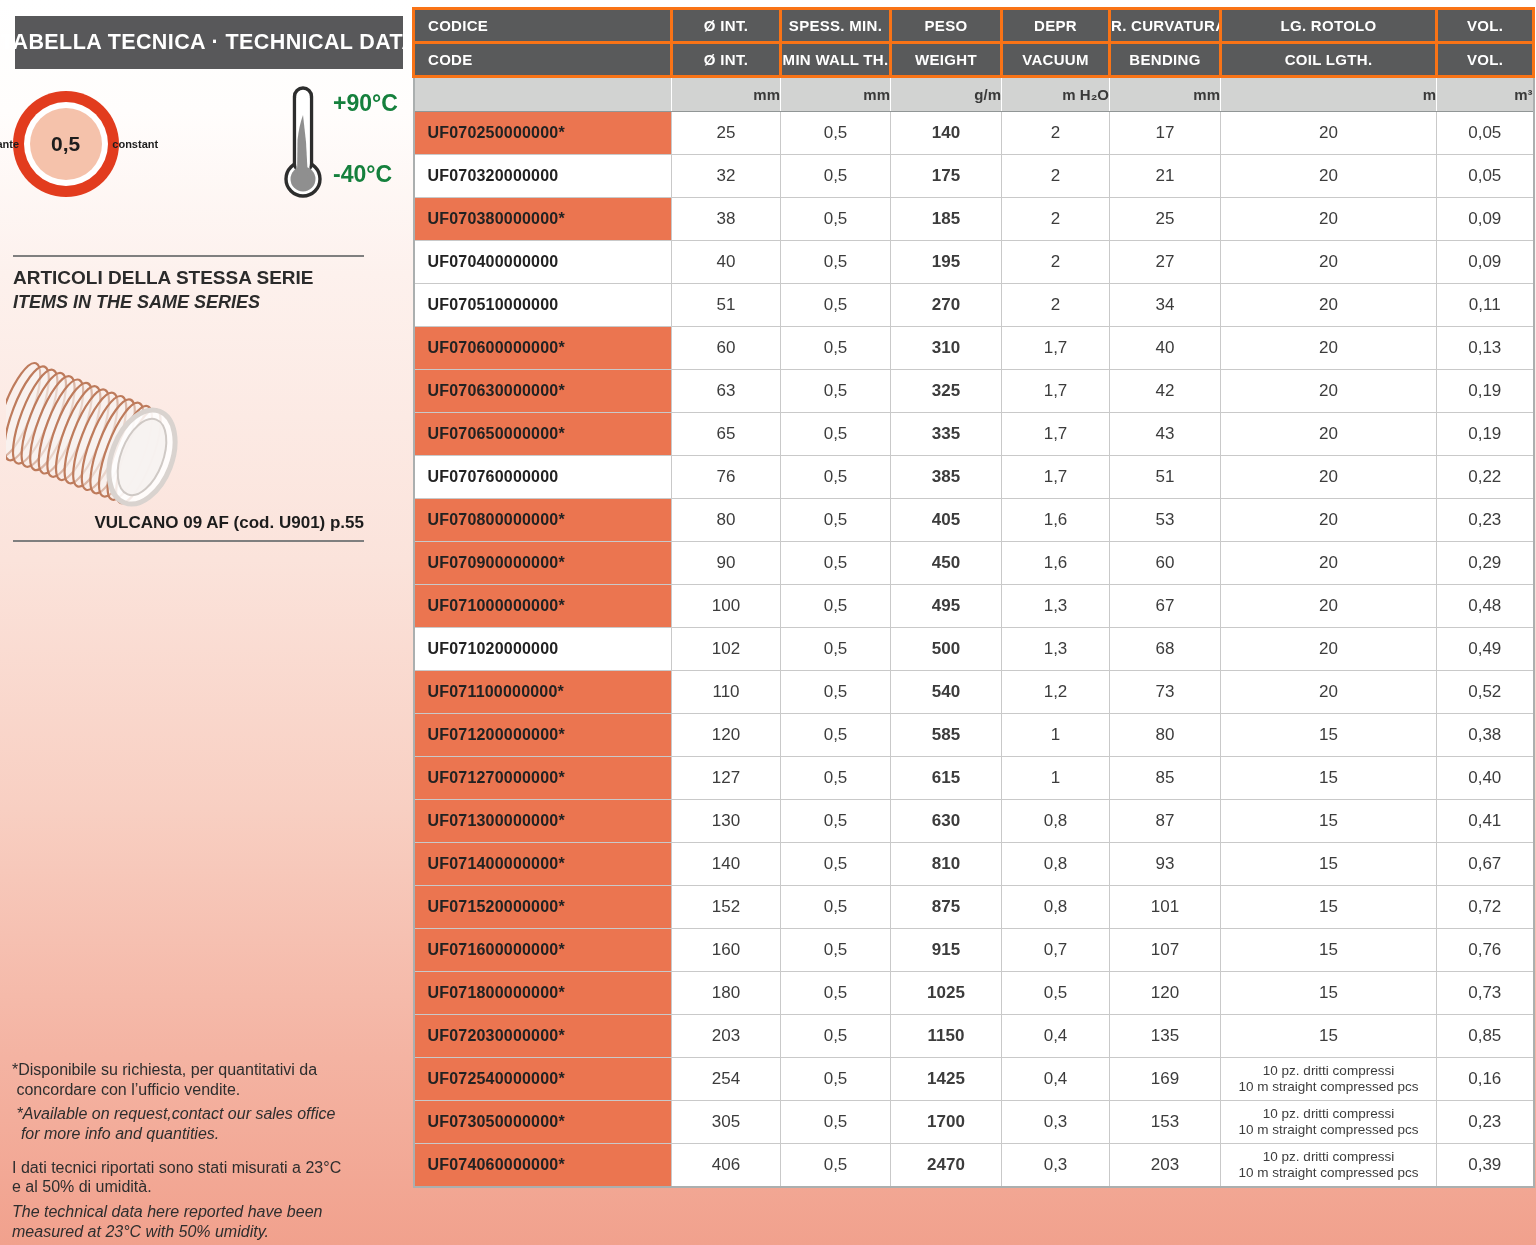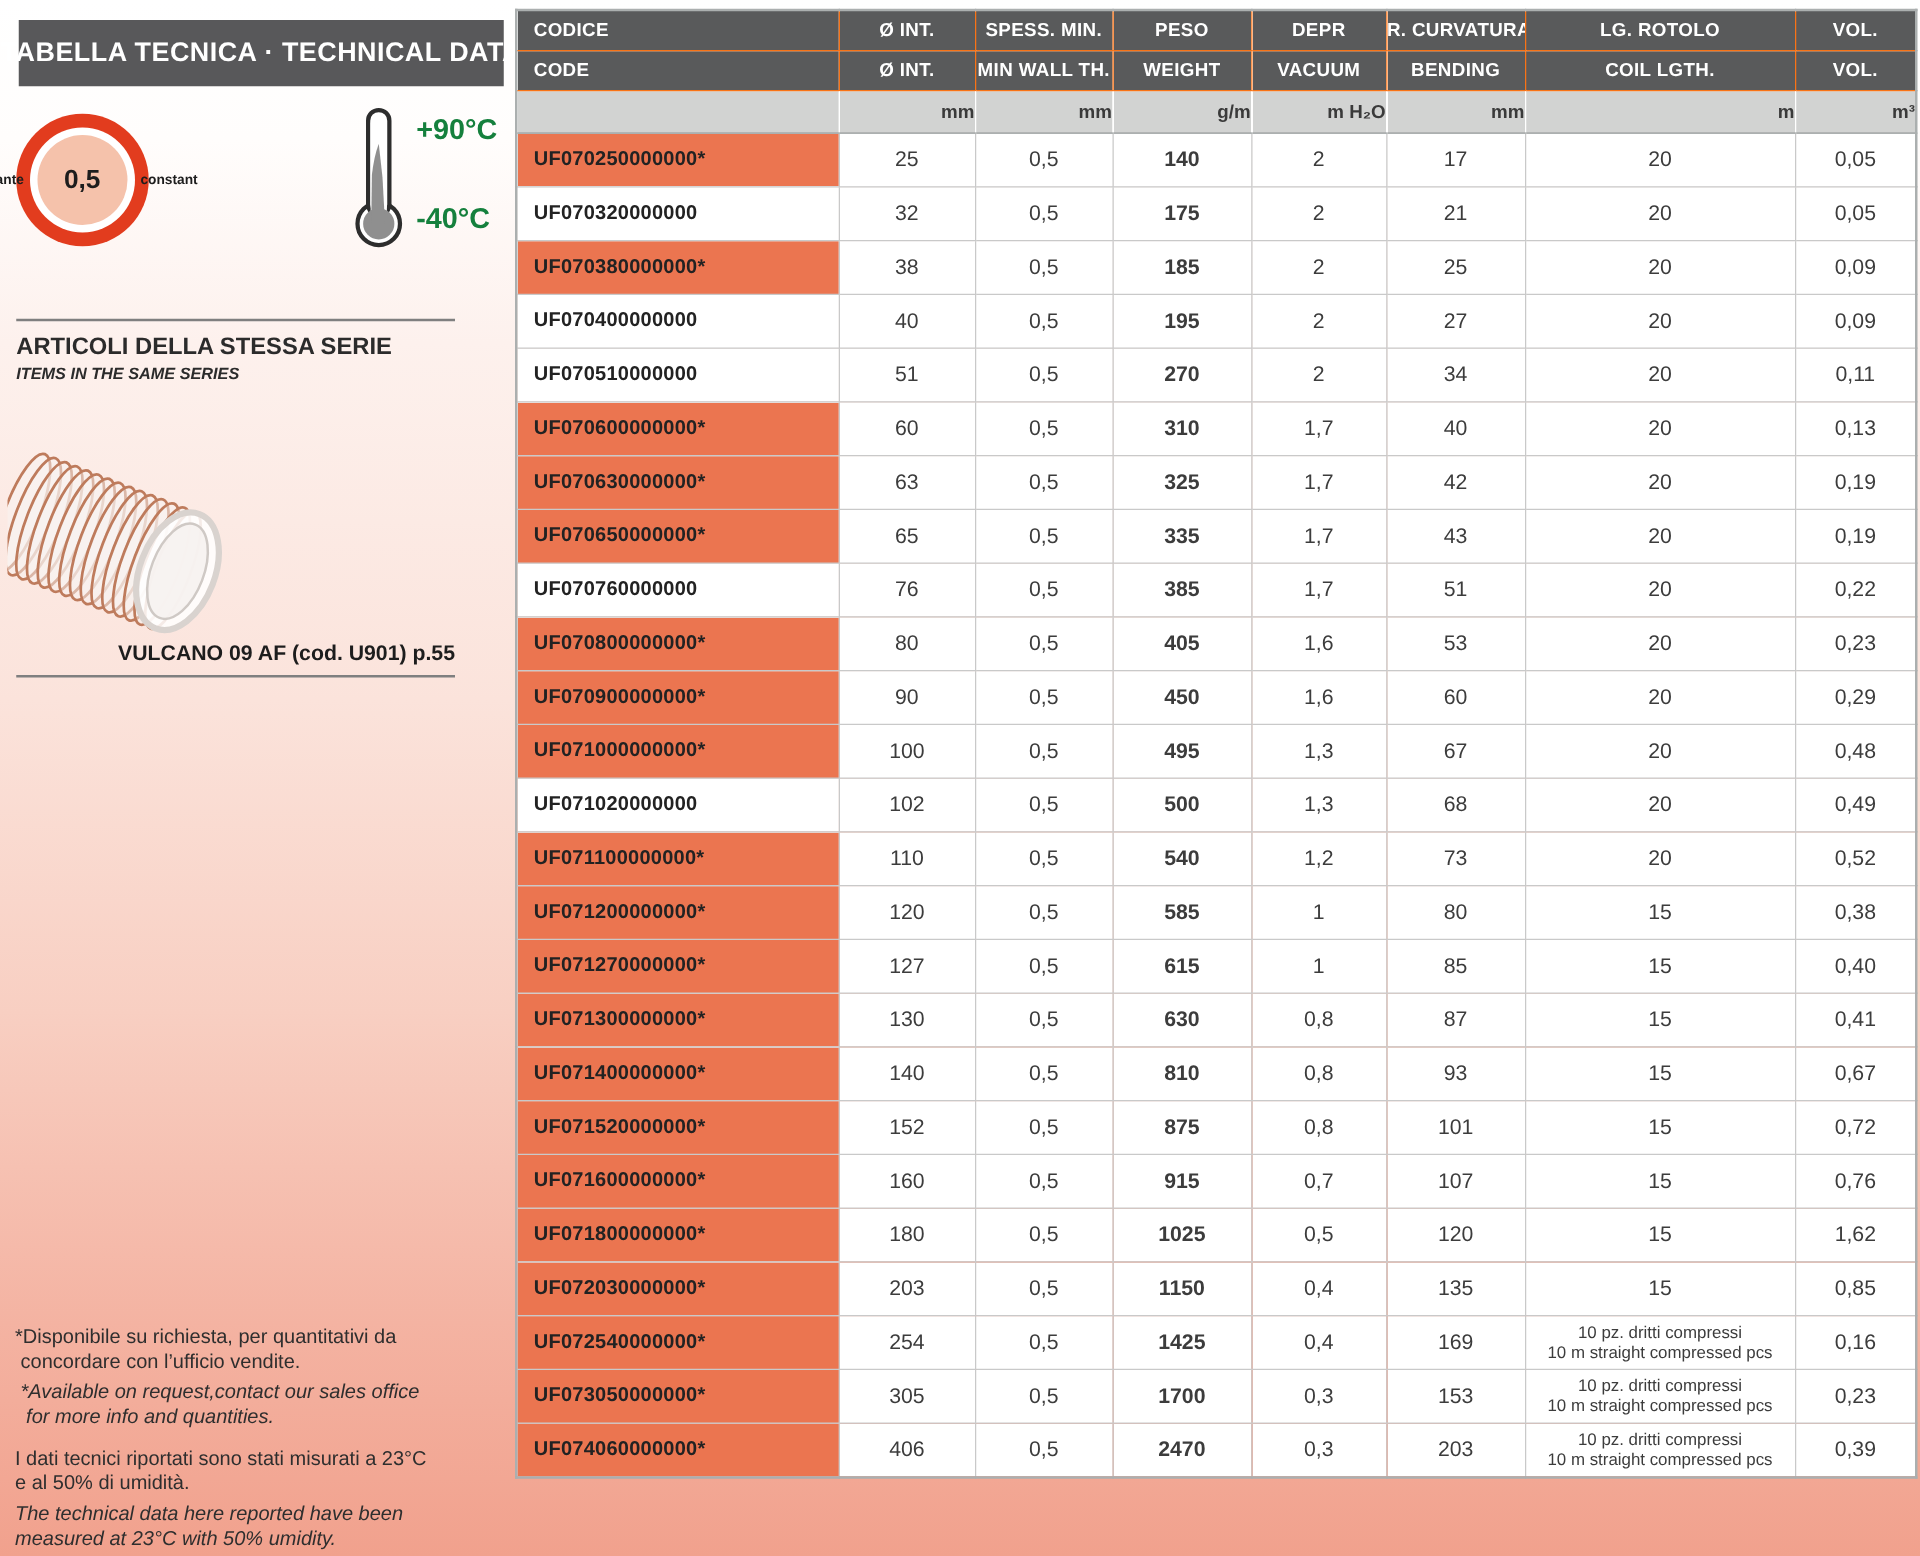--- a/index.html
+++ b/index.html
@@ -33,21 +33,21 @@
   .thermo-svg{width:42px;height:118px;}
   .thermo-labels{display:flex;flex-direction:column;justify-content:space-between;padding:8px 0 16px;}
   .thermo-labels span{font-size:23px;font-weight:700;color:#15803d;line-height:1;}
 
   .rule{position:absolute;left:13px;width:351px;height:0;border:none;border-top:2px solid #7F7F7F;margin:0;}
   .rule-top{top:255px;}
   .rule-bottom{top:540px;}
 
   .series-heading{position:absolute;left:13px;top:266px;line-height:1.3;color:#2b2b2b;}
   .series-heading .it{font-size:19px;font-weight:700;}
-  .series-heading .en{font-size:13px;font-weight:700;font-style:italic;}
+  .series-heading .en{font-size:18px;font-weight:700;font-style:italic;}
 
   .hose{position:absolute;left:6px;top:350px;width:196px;height:160px;}
   .hose-caption{
     position:absolute;left:12px;top:513px;width:352px;text-align:right;
     font-size:17px;font-weight:700;color:#1d1d1d;
   }
 
   .footnotes{position:absolute;left:12px;top:1060px;width:410px;color:#2e2e2e;}
   .footnotes p{margin:0 0 5px;font-size:16px;line-height:1.23;white-space:pre-line;}
   .footnotes p.italic{font-style:italic;}
@@ -55,21 +55,21 @@
 
   
   .data-table{
     position:absolute;left:412px;top:7px;width:1120px;
     border-collapse:collapse;table-layout:fixed;
     border:2px solid #ABAFAF;
   }
   .data-table th,.data-table td{overflow:hidden;padding:0;}
   .hdr th{
     background:#595A5B;color:#fff;font-size:15px;font-weight:700;height:31px;
-    border:1px solid #f97316;text-align:center;letter-spacing:.3px;white-space:nowrap;
+    border:3px solid #f97316;text-align:center;letter-spacing:.3px;white-space:nowrap;
   }
   .hdr th.col-code{text-align:left;padding-left:13px;}
   .units td{
     background:#D2D3D2;color:#3A3A3A;font-weight:700;font-size:15px;height:33px;
     text-align:right;border:1px solid #fff;border-top:1px solid #919696;border-bottom:1px solid #919696;
   }
   tbody td{
     background:#fff;height:42px;text-align:center;font-size:17px;color:#3c3c3c;
     border:1px solid #C9C9C9;white-space:pre-line;line-height:1.15;
   }
@@ -398,21 +398,21 @@
           <td class="">0,76</td>
         </tr>
         <tr>
           <td class="code hl">UF071800000000*</td>
           <td class="">180</td>
           <td class="">0,5</td>
           <td class="peso">1025</td>
           <td class="">0,5</td>
           <td class="">120</td>
           <td class="">15</td>
-          <td class="">1,62</td>
+          <td class="">0,73</td>
         </tr>
         <tr>
           <td class="code hl">UF072030000000*</td>
           <td class="">203</td>
           <td class="">0,5</td>
           <td class="peso">1150</td>
           <td class="">0,4</td>
           <td class="">135</td>
           <td class="">15</td>
           <td class="">0,85</td>

